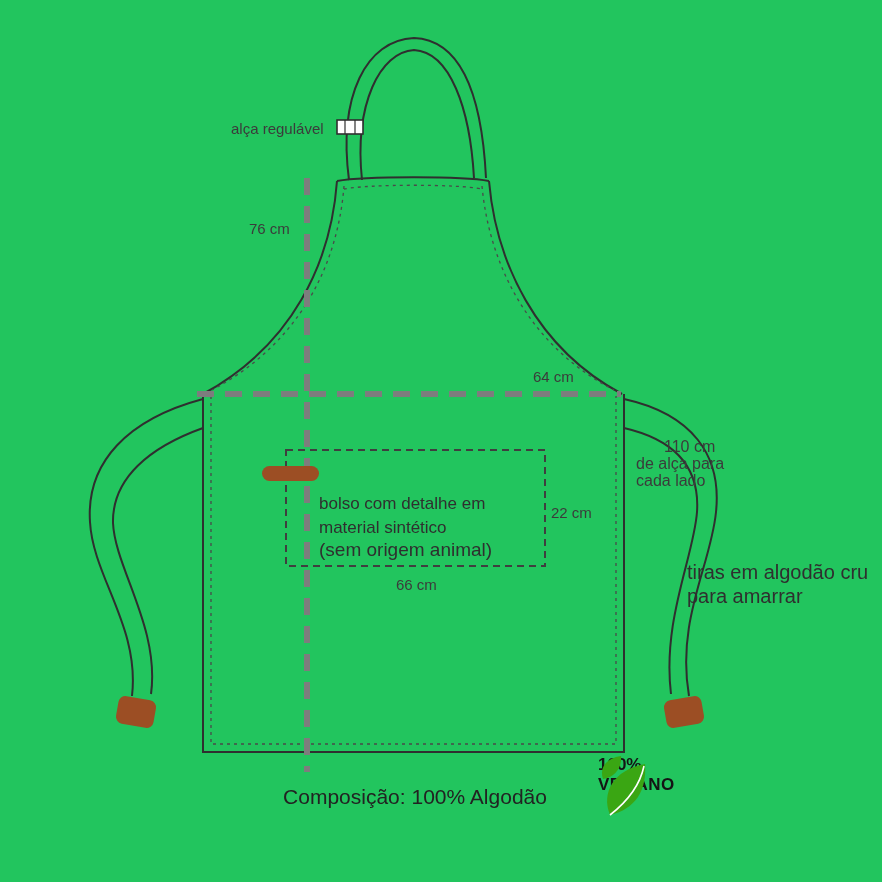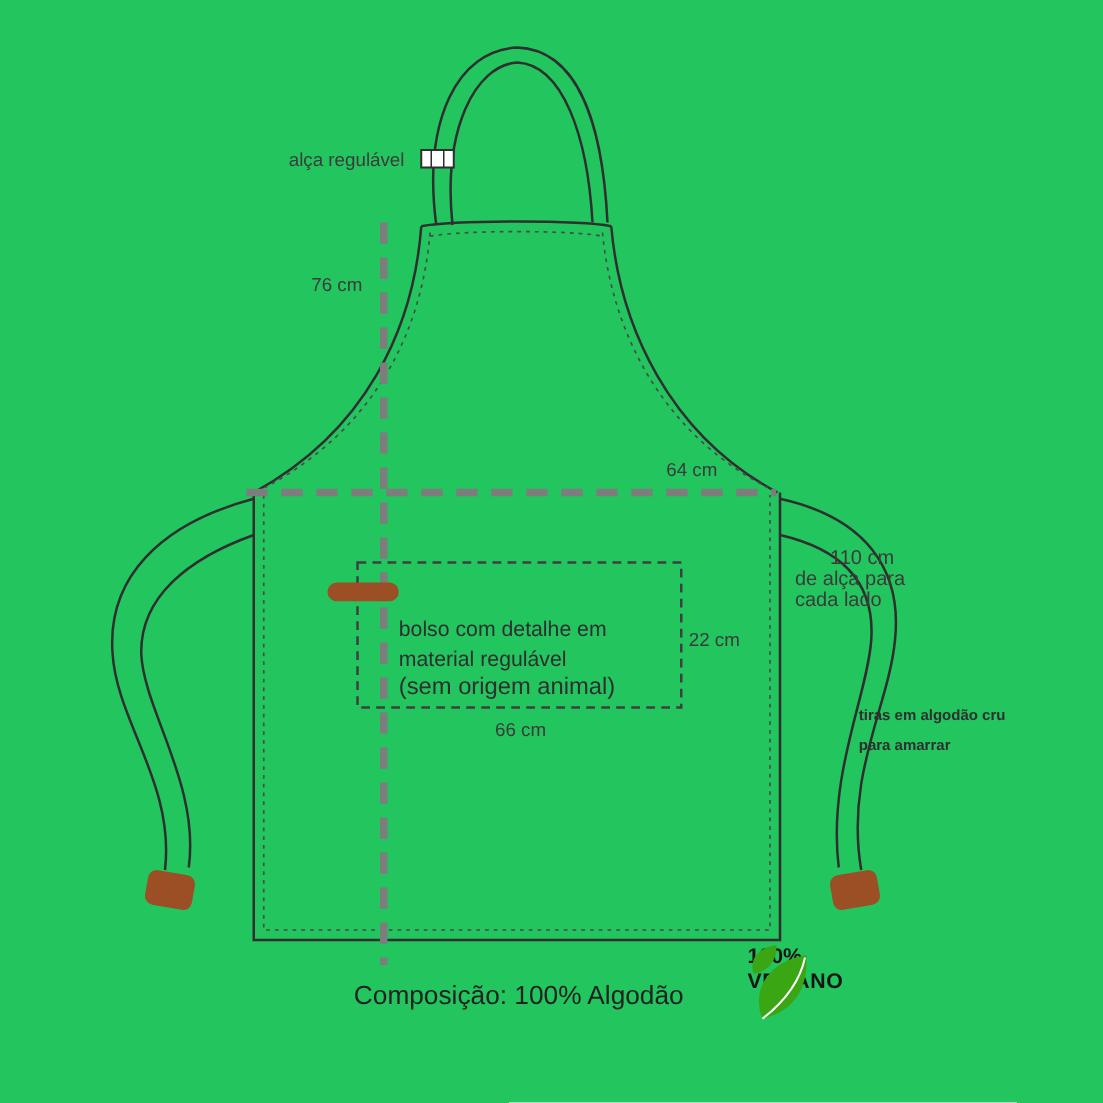--- a/index.html
+++ b/index.html
@@ -11,21 +11,21 @@
   .lbl-height{left:249px;top:204px;font-size:15px;margin-top:16px;}
   .lbl-width{left:533px;top:368px;font-size:15px;text-align:right;}
   .tie-length{left:636px;top:438px;line-height:17px;}
   .tie-length .big{font-size:16px;margin-left:28px;}
   .tie-length .small{font-size:16px;}
   .pocket-text{left:319px;top:480px;line-height:24px;color:#2f2f2f;margin-top:12px;}
   .pocket-text .l12{font-size:17px;}
   .pocket-text .l3{font-size:19px;line-height:20px;}
   .lbl-pocket-h{left:551px;top:504px;font-size:15px;}
   .lbl-pocket-w{left:396px;top:576px;font-size:15px;}
-  .ties-label{left:687px;top:560px;font-size:12px;line-height:24px;color:#2f2f2f;font-weight:bold;}
+  .ties-label{left:687px;top:560px;font-size:20px;line-height:24px;color:#2f2f2f;}
   .composition{left:200px;top:785px;width:430px;text-align:center;font-size:21px;color:#222;}
   .vegan{position:absolute;left:598px;top:755px;display:flex;align-items:center;gap:8px;}
   .vegan-text{display:flex;flex-direction:column;line-height:20px;color:#141414;}
   .vegan-text .v1{font-size:17px;font-weight:bold;}
   .vegan-text .v2{font-size:17px;font-weight:bold;letter-spacing:0.5px;}
 </style>
 </head>
 <body>
 
 <div id="stage">
@@ -81,21 +81,21 @@
   <div class="lbl lbl-width">64 cm</div>
 
   <div class="lbl tie-length">
     <div class="big">110 cm</div>
     <div class="small">de alça para</div>
     <div class="small">cada lado</div>
   </div>
 
   <div class="lbl pocket-text">
     <div class="l12">bolso com detalhe em</div>
-    <div class="l12">material regulável</div>
+    <div class="l12">material sintético</div>
     <div class="l3">(sem origem animal)</div>
   </div>
 
   <div class="lbl lbl-pocket-h">22 cm</div>
   <div class="lbl lbl-pocket-w">66 cm</div>
 
   <div class="lbl ties-label">
     <div>tiras em algodão cru</div>
     <div>para amarrar</div>
   </div>

